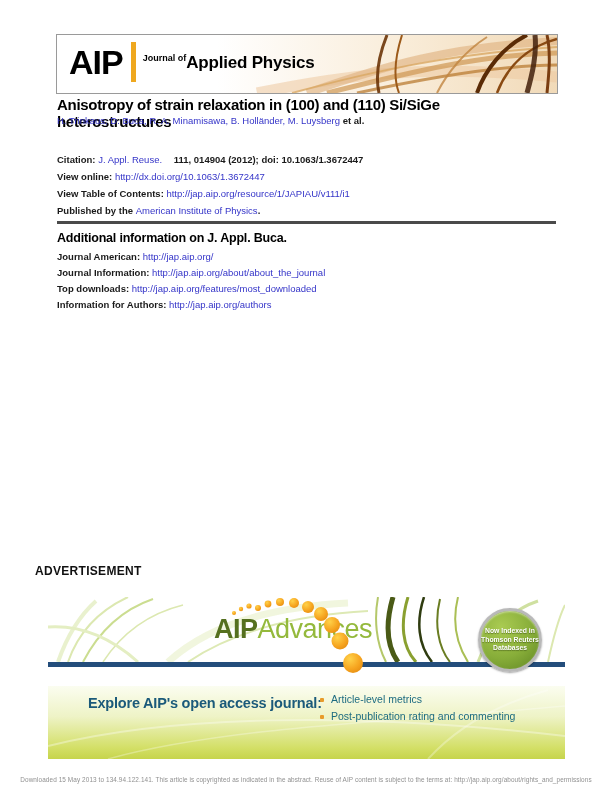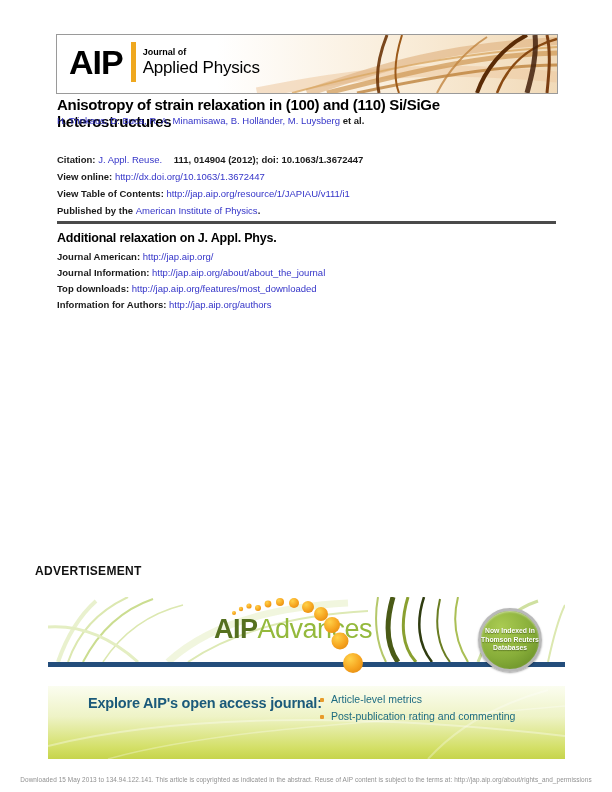--- a/index.html
+++ b/index.html
@@ -13,23 +13,23 @@
   .jheader{
     left:56px;top:34px;width:500px;height:58px;
     border:1px solid #9a9a9a;background:#ffffff;overflow:hidden;
   }
   .jheader svg{position:absolute;left:0;top:0;width:100%;height:100%;}
   .jlogo{position:absolute;left:12px;top:7px;display:flex;align-items:center;z-index:2;}
   .jlogo .aip{
     font-size:34px;font-weight:bold;letter-spacing:-1px;color:#000;line-height:40px;
   }
   .jlogo .goldbar{width:5px;height:40px;background:#efa81f;margin:0 7px 0 8px;}
-  .jlogo .jtitle{display:flex;flex-direction:column;justify-content:center;}
+  .jlogo .jtitle{display:flex;flex-direction:row;justify-content:center;}
   .jlogo .jof{font-size:9px;font-weight:bold;color:#000;line-height:11px;}
-  .jlogo .jname{font-size:17px;font-weight:normal;color:#000;line-height:19px;letter-spacing:-0.2px;}
+  .jlogo .jname{font-size:17px;font-weight:bold;color:#000;line-height:19px;letter-spacing:-0.2px;}
 
   
   .title{left:57px;top:96px;width:500px;font-size:15px;font-weight:bold;letter-spacing:-0.3px;color:#000;}
   .authors{left:57px;top:115px;width:500px;font-size:9.5px;}
   .link{color:#3434c8;text-decoration:none;}
   .plain{color:#1a1a1a;font-weight:bold;}
 
   
   .citeblock{left:57px;top:151px;width:500px;font-size:9.5px;line-height:17px;}
   .bold{font-weight:bold;margin-left:9px;}
@@ -122,21 +122,21 @@
   </div>
   <div>
     <span class="plain">View Table of Contents: </span><span class="link">http://jap.aip.org/resource/1/JAPIAU/v111/i1</span>
   </div>
   <div>
     <span class="plain">Published by the </span><span class="link">American Institute of Physics</span><span class="plain">.</span>
   </div>
 </div>
 
 <div class="abs rule"></div>
-<div class="abs addhead">Additional relaxation on J. Appl. Phys.</div>
+<div class="abs addhead">Additional information on J. Appl. Buca.</div>
 <div class="abs infoblock">
   <div>
     <span class="plain">Journal American: </span><span class="link">http://jap.aip.org/</span>
   </div>
   <div>
     <span class="plain">Journal Information: </span><span class="link">http://jap.aip.org/about/about_the_journal</span>
   </div>
   <div>
     <span class="plain">Top downloads: </span><span class="link">http://jap.aip.org/features/most_downloaded</span>
   </div>

